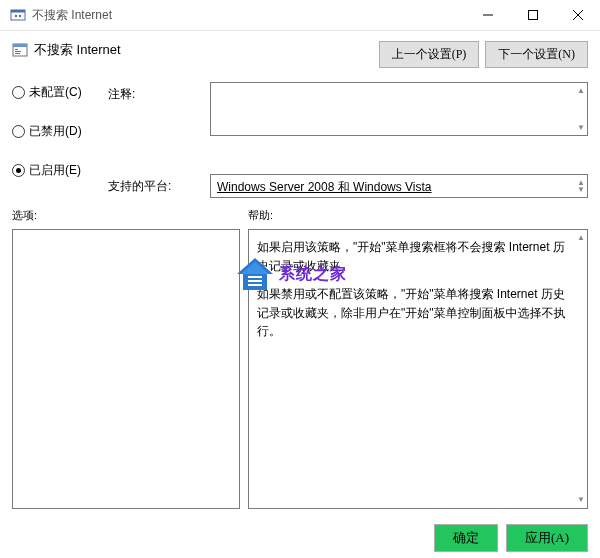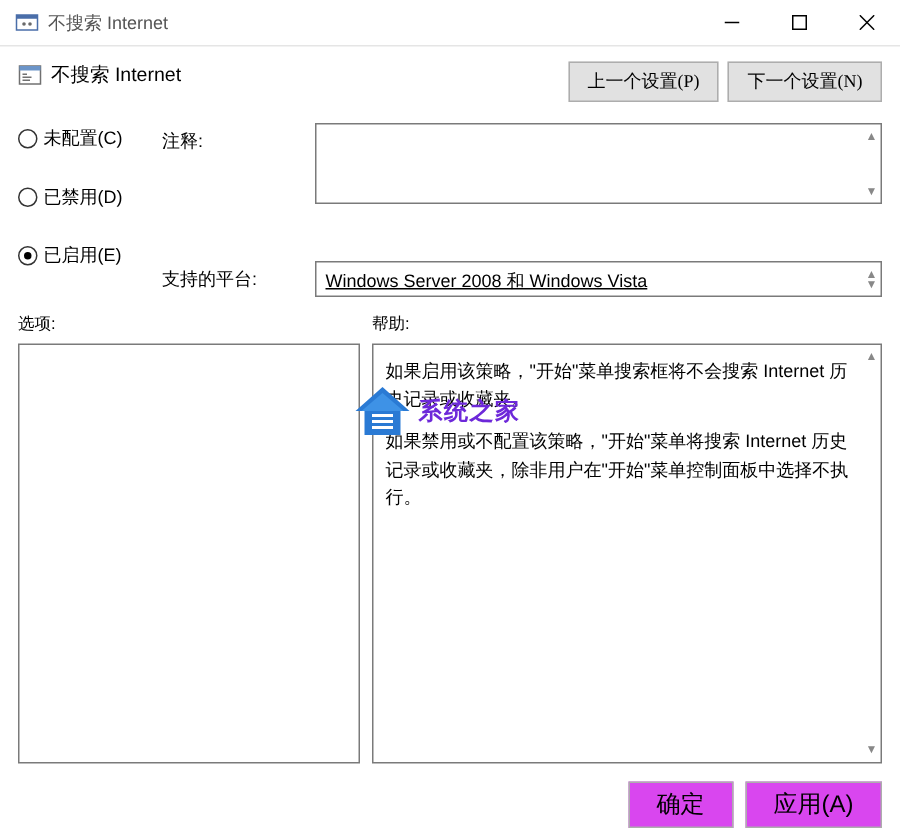--- a/index.html
+++ b/index.html
@@ -186,24 +186,24 @@
   }
   .bottom-bar {
     position: absolute;
     bottom: 6px;
     right: 12px;
     display: flex;
     gap: 8px;
   }
   .bottom-btn {
     border: 1px solid #adadad;
-    background: #d946ef;
+    background: #22c55e;
     padding: 4px 18px;
-    font-size: 16px;
-    font-family: Liberation Sans, sans-serif;
+    font-size: 13px;
+    font-family: Liberation Serif, serif;
   }
 </style>
 </head>
 <body>
 
 <div class="titlebar">
   <span class="t-icon">
     <svg viewBox="0 0 16 16">
         <rect x="1" y="3" width="14" height="10" fill="#fff" stroke="#4a6ea9" stroke-width="1"></rect>
         <rect x="1" y="3" width="14" height="2.5" fill="#4a6ea9"></rect>

